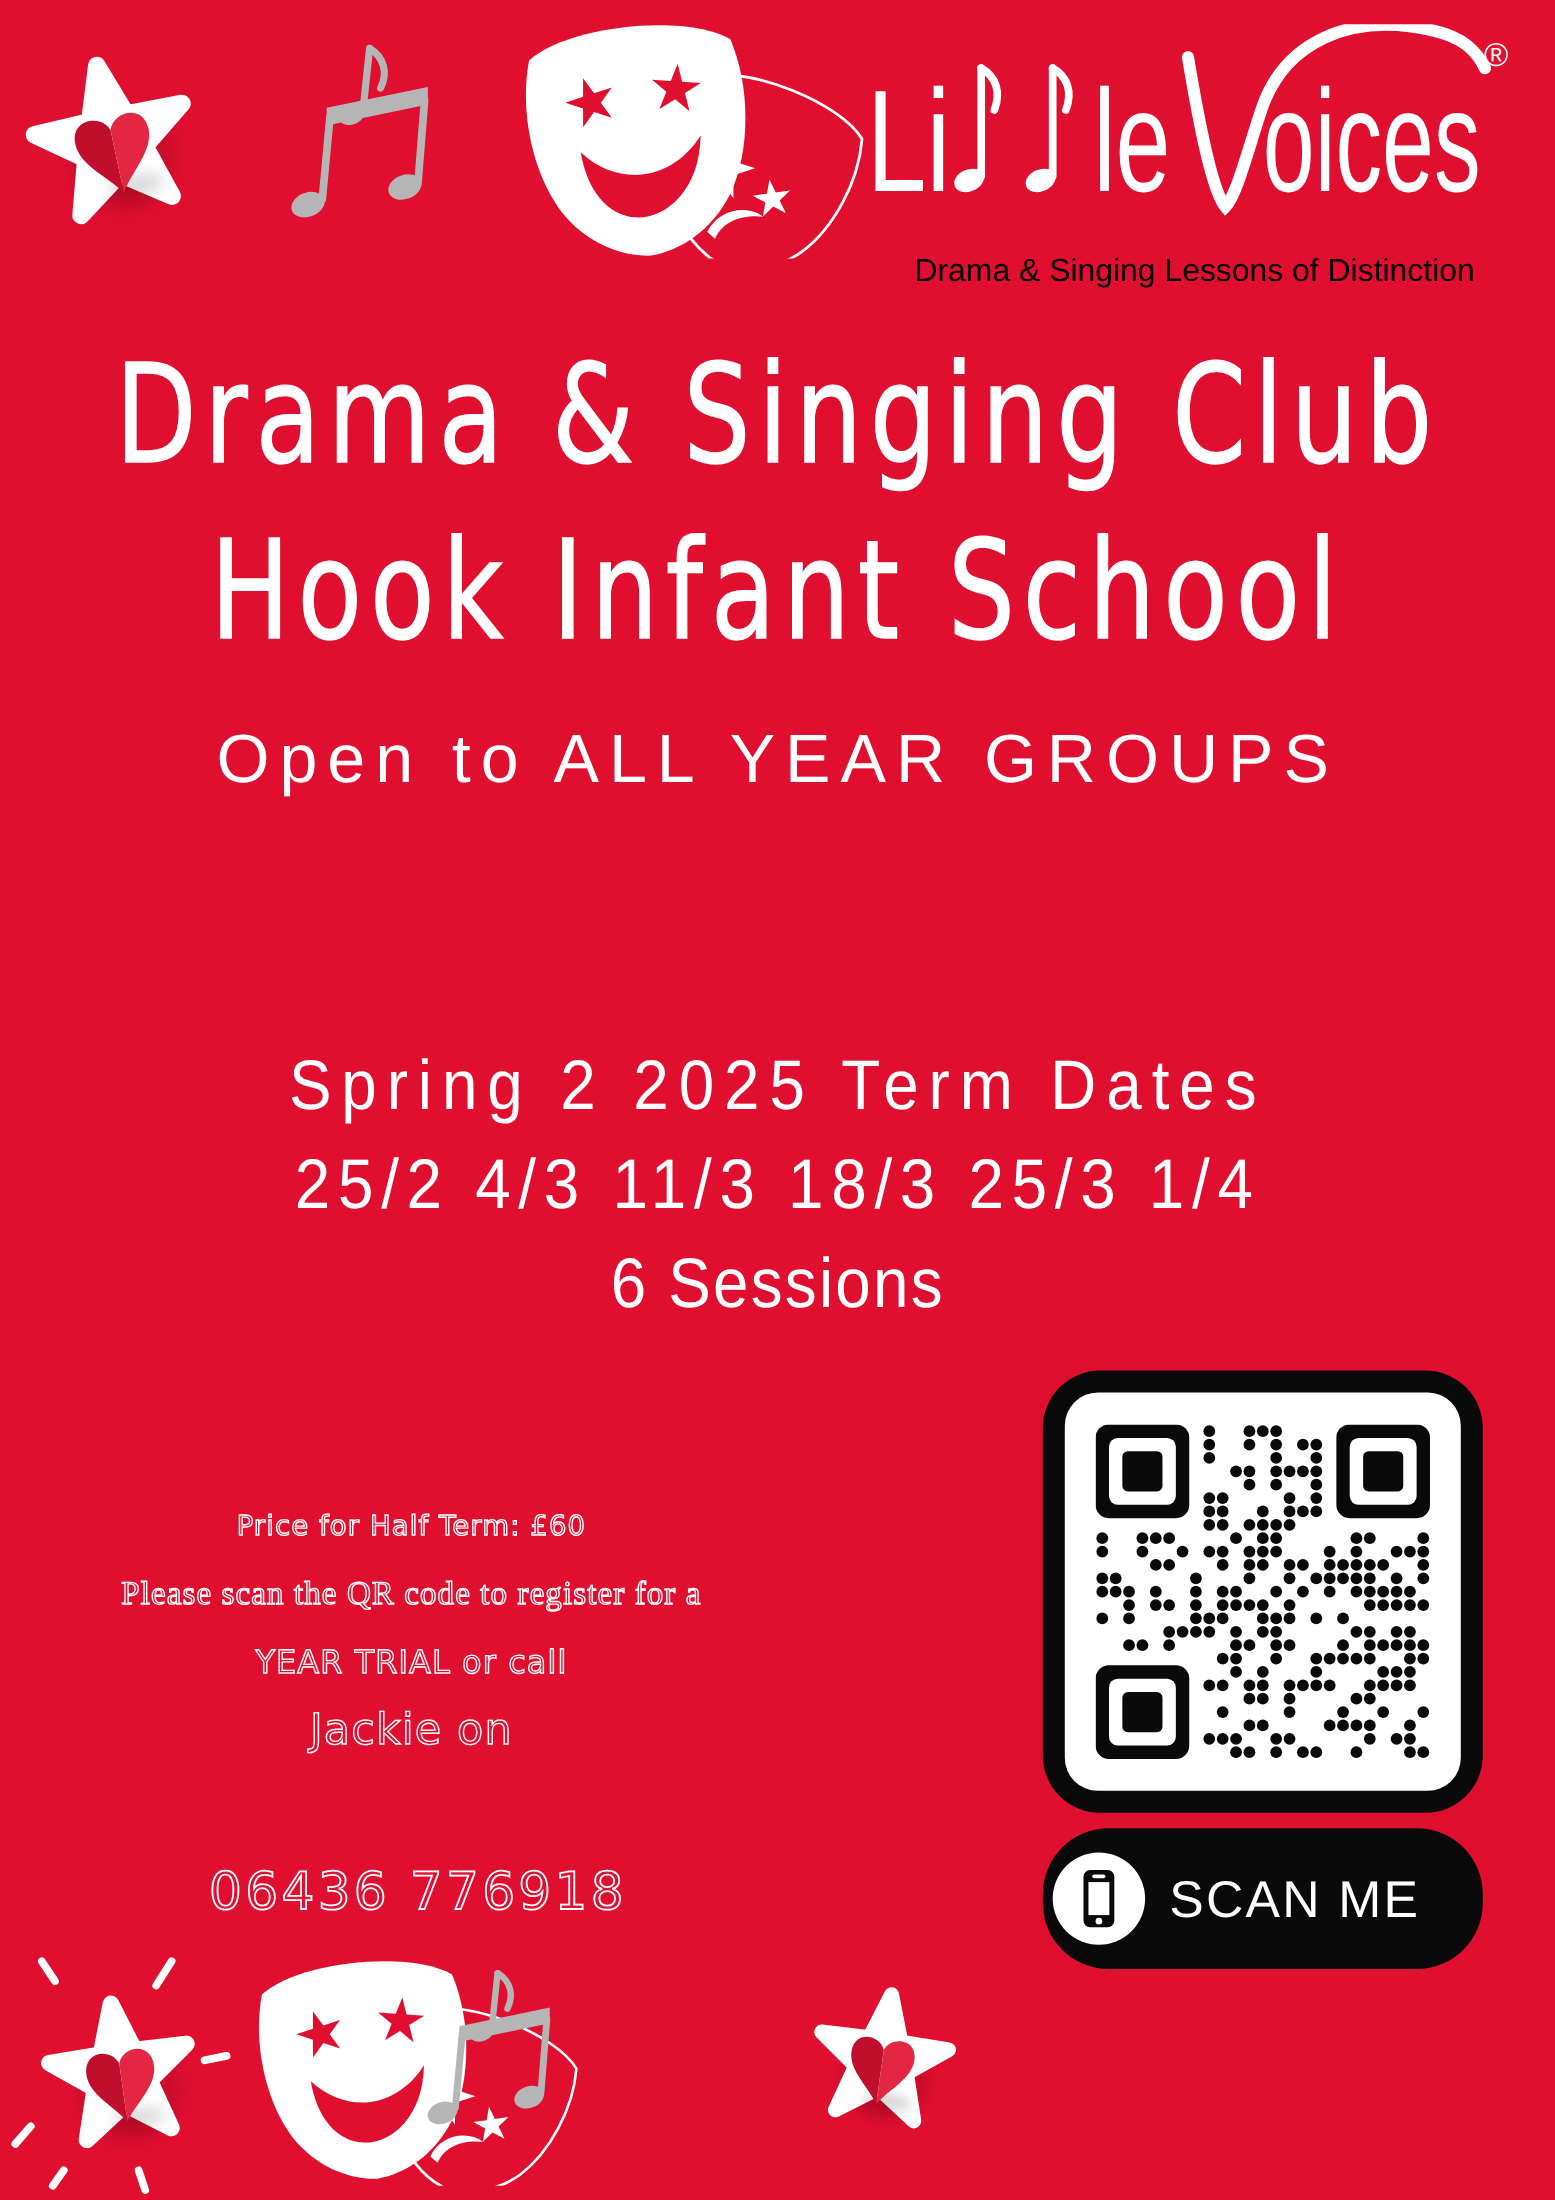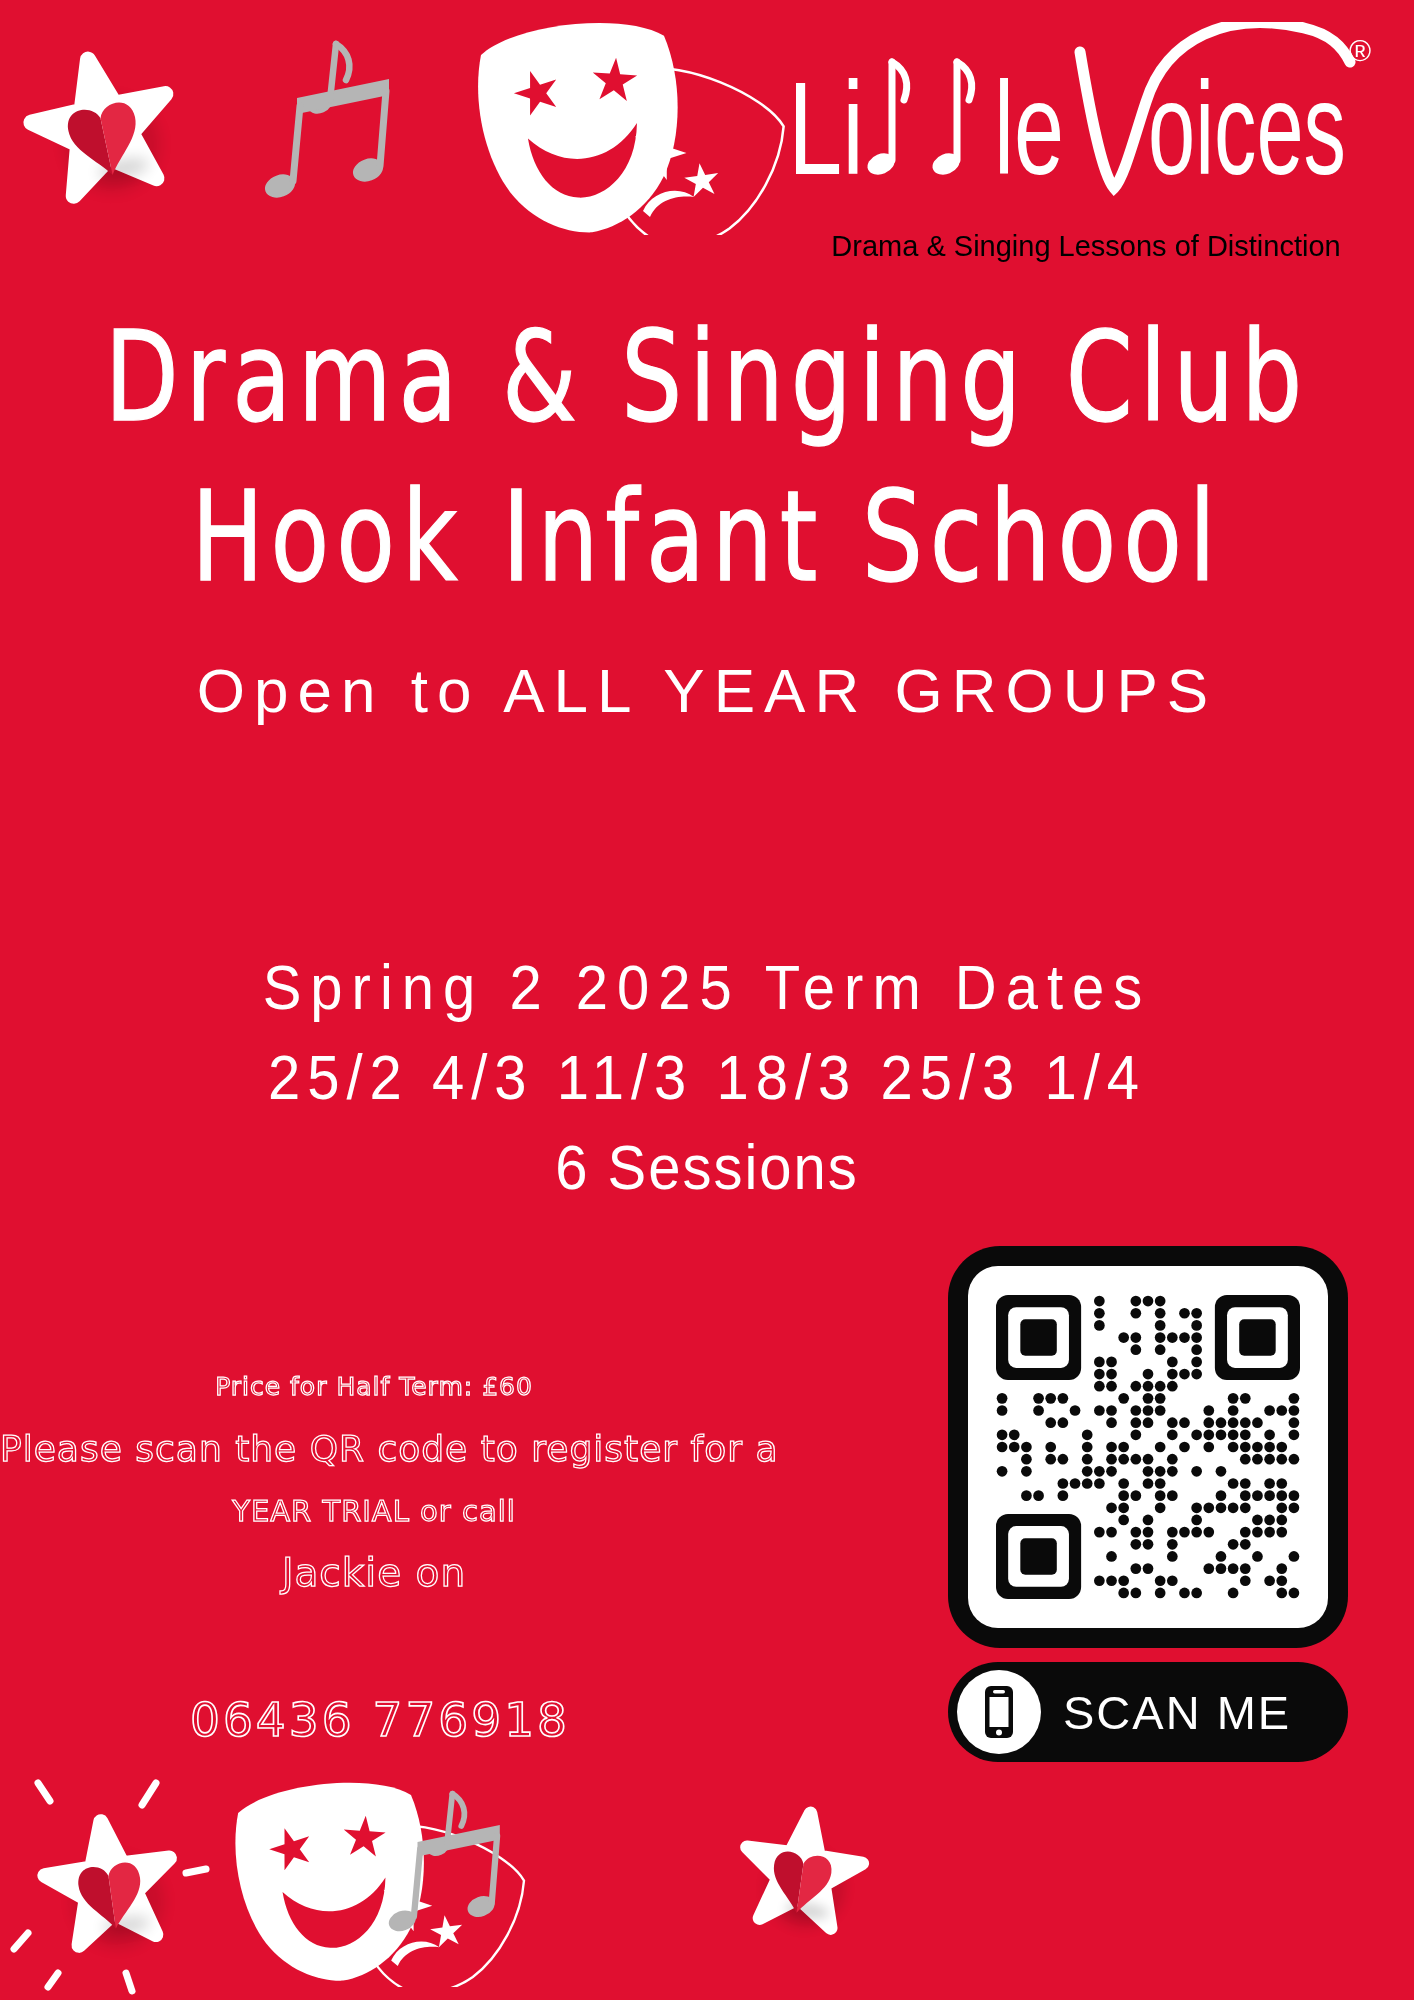--- a/index.html
+++ b/index.html
@@ -16,21 +16,21 @@
   @supports (-webkit-text-stroke: 1px #fff){
     .sketch{color:transparent;-webkit-text-stroke:1.25px #fff;}
     .sketch-phone{-webkit-text-stroke:1.6px #fff;}
   }
   .tagline{color:#000000;font-size:29px;font-weight:400;}
   .regmark{color:#fff;font-size:30px;font-weight:400;}
   .qr-frame{left:948px;top:1246px;width:400px;height:402px;background:#0a0a0a;border-radius:52px;
             box-sizing:border-box;padding:20px;display:flex;align-items:center;justify-content:center;}
   .qr-inner{background:#fff;border-radius:30px;width:100%;height:100%;display:flex;
             align-items:center;justify-content:center;}
-  .scan-badge{left:948px;top:1662px;width:400px;height:100px;background:#0a0a0a;border-radius:60px;
+  .scan-badge{left:948px;top:1662px;width:400px;height:128px;background:#0a0a0a;border-radius:60px;
               display:flex;align-items:center;box-sizing:border-box;padding-left:9px;}
   .scan-circle{width:84px;height:84px;border-radius:50%;background:#fff;display:flex;
                align-items:center;justify-content:center;flex:0 0 auto;}
   .scan-label{color:#fff;font-size:47px;letter-spacing:2px;margin-left:22px;font-weight:400;}
 </style>
 </head>
 <body>
 
 <div class="poster">
 
@@ -116,21 +116,21 @@
   <div class="abs ctr chalk-title" style="top:464px;left:0;">Hook Infant School</div>
 
   <div class="abs ctr bold-line" style="top:655px;left:0;font-size:62px;letter-spacing:9px;">Open to ALL YEAR GROUPS</div>
 
   <div class="abs ctr light-line" style="top:950px;left:0;font-size:58px;letter-spacing:9px;">Spring 2 2025 Term Dates</div>
   <div class="abs ctr light-line" style="top:1040px;left:0;font-size:58px;letter-spacing:7px;">25/2 4/3 11/3 18/3 25/3 1/4</div>
   <div class="abs ctr light-line" style="top:1130px;left:0;font-size:58px;letter-spacing:2px;">6 Sessions</div>
 
   <div class="abs" style="left:0;top:1356px;width:748px;">
     <div class="ctr sketch" style="font-size:25px;line-height:62px;">Price for Half Term: £60</div>
-    <div class="ctr sketch" style="font-size:36px;line-height:62px;">Please scan the QR code to register for a</div>
+    <div class="ctr sketch" style="font-size:30px;line-height:62px;font-family:Liberation Serif, serif;">Please scan the QR code to register for a</div>
     <div class="ctr sketch" style="font-size:29px;line-height:62px;">YEAR TRIAL or call</div>
     <div class="ctr sketch" style="font-size:39px;line-height:62px;">Jackie on</div>
   </div>
   <div class="abs ctr sketch sketch-phone" style="left:0;top:1692px;width:760px;font-size:47px;letter-spacing:3px;">06436 776918</div>
 
   <div class="abs qr-frame">
     <div class="qr-inner">
       <svg id="qr-svg" width="304" height="304" viewBox="0 0 304 304">
           <circle cx="103.36" cy="6.08" r="5.3504000000000005" fill="#0A0A0A"></circle>
           <circle cx="139.84" cy="6.08" r="5.3504000000000005" fill="#0A0A0A"></circle>

